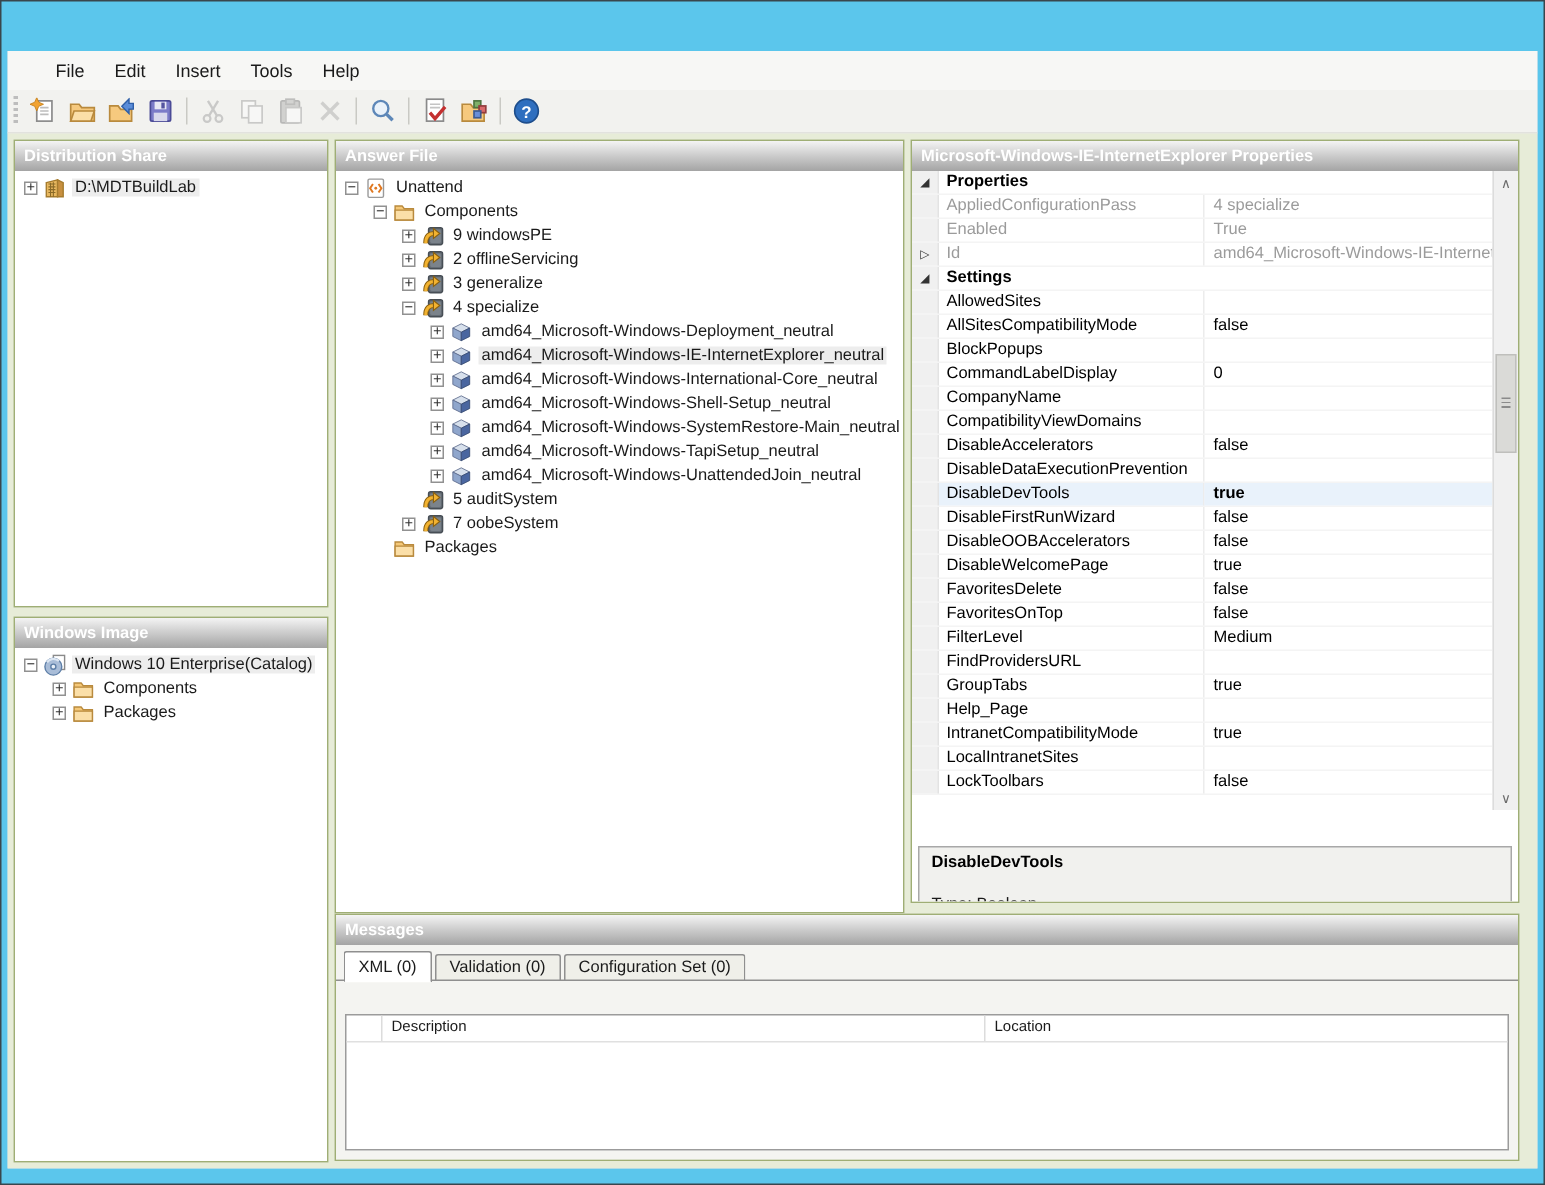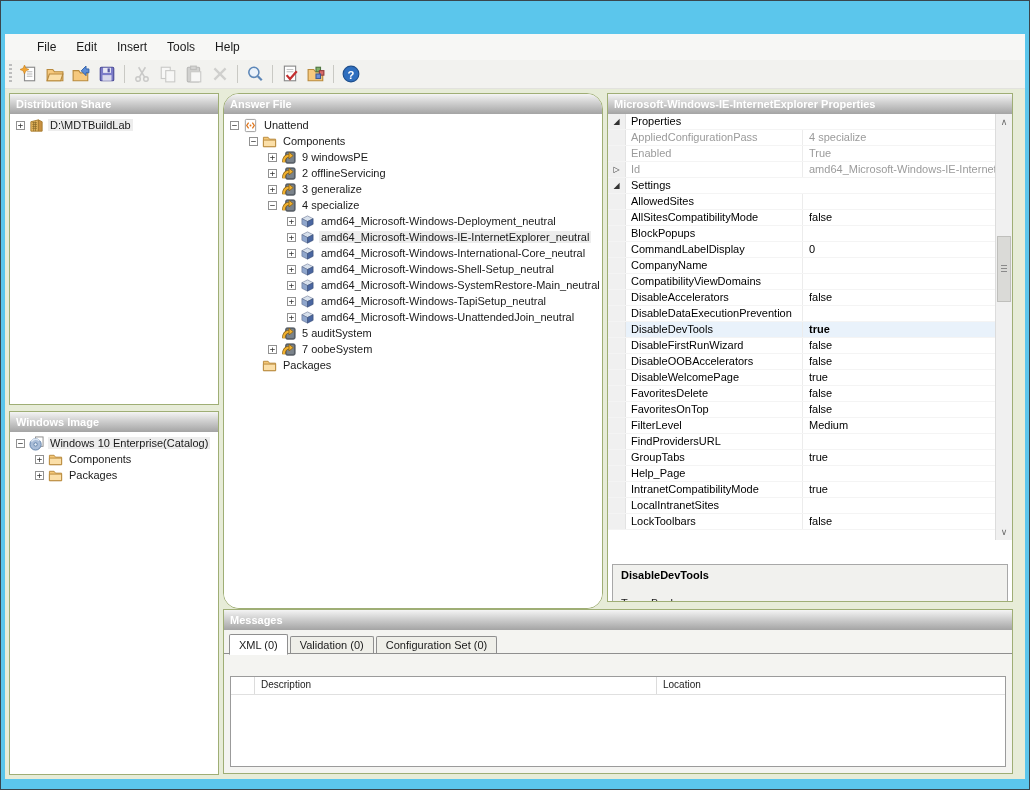--- a/index.html
+++ b/index.html
@@ -37,42 +37,42 @@
 
   
   .content { position:absolute; left:0; right:0; top:55px; bottom:0; background:#E7ECD8; }
   .panel { position:absolute; border:1px solid #9FAE75; background:#fff; overflow:hidden; }
   .panel-header { height:20px; line-height:20px; padding-left:6px; font-size:11px; font-weight:bold; color:#fff;
     background:linear-gradient(to bottom,#F4F4F4 0%,#CFCFCF 45%,#A4A4A4 100%); }
   .panel-body { position:relative; height:calc(100% - 20px); background:#fff; overflow:hidden; }
 
   #panel-dist   { left:4px;   top:4px;   width:210px; height:312px; }
   #panel-image  { left:4px;   top:322px; width:210px; height:364px; }
-  #panel-answer { left:218px; top:4px;   width:380px; height:516px;border-radius:16px; }
+  #panel-answer { left:218px; top:4px;   width:380px; height:516px; }
   #panel-props  { left:602px; top:4px;   width:406px; height:509px; }
   #panel-msgs   { left:218px; top:520px; width:790px; height:165px; }
 
   
   .tree { padding-top:3px; }
   .trow { height:16px; display:flex; align-items:center; white-space:nowrap; font-size:11px; color:#1a1a1a; cursor:default; }
   .texp { width:9px; height:9px; min-width:9px; border:1px solid #919191; background:#fff; font-size:9px; line-height:7px;
     text-align:center; color:#333; margin-right:4px; font-family:"DejaVu Sans Mono",monospace; }
   .ticon { width:15px; height:15px; min-width:15px; margin-right:4px; }
   .tlabel { padding:0 2px; }
   .trow[data-selected] .tlabel { background:#EDEDED; }
 
   
   .pgrid { position:absolute; left:0; top:0; right:17px; height:426px; overflow:hidden; }
   .prow { height:16px; display:flex; font-size:11px; border-bottom:1px solid #F4F4F4; }
   .pgut { width:18px; min-width:18px; background:#F0F0F0; border-right:1px solid #E3E3E3; font-size:8px;
     line-height:15px; text-align:center; color:#333; }
   .pname { width:177px; min-width:177px; padding-left:5px; line-height:15px; border-right:1px solid #ECECEC;
     overflow:hidden; white-space:nowrap; }
   .pval { flex:1; padding-left:6px; line-height:15px; overflow:hidden; white-space:nowrap; }
-  .prow[data-type="category"] .pname { font-weight:normal; color:#000; border-right:none; }
+  .prow[data-type="category"] .pname { font-weight:bold; color:#000; border-right:none; }
   .prow[data-type="readonly"] .pname, .prow[data-type="readonly"] .pval { color:#9B9B9B; }
   .prow[data-type="modified"] .pval { font-weight:bold; color:#000; }
   .prow[data-selected] .pname, .prow[data-selected] .pval { background:#E9F2FB; }
 
   .vscroll { position:absolute; right:0; top:0; width:17px; height:426px; background:#F0F0F0; border-left:1px solid #DCDCDC; }
   .varrow { position:absolute; left:0; width:16px; height:16px; text-align:center; font-size:9px; color:#6a6a6a; line-height:16px; }
   .varrow.up { top:0; } .varrow.down { bottom:0; }
   .vthumb { position:absolute; left:1px; right:1px; top:122px; height:66px; background:#DADAD7; border:1px solid #BFBFBC; }
   .vthumb::after { content:""; position:absolute; left:3px; right:3px; top:28px; height:8px;
     background:repeating-linear-gradient(to bottom,#8a8a8a 0 1px,transparent 1px 3px); }

